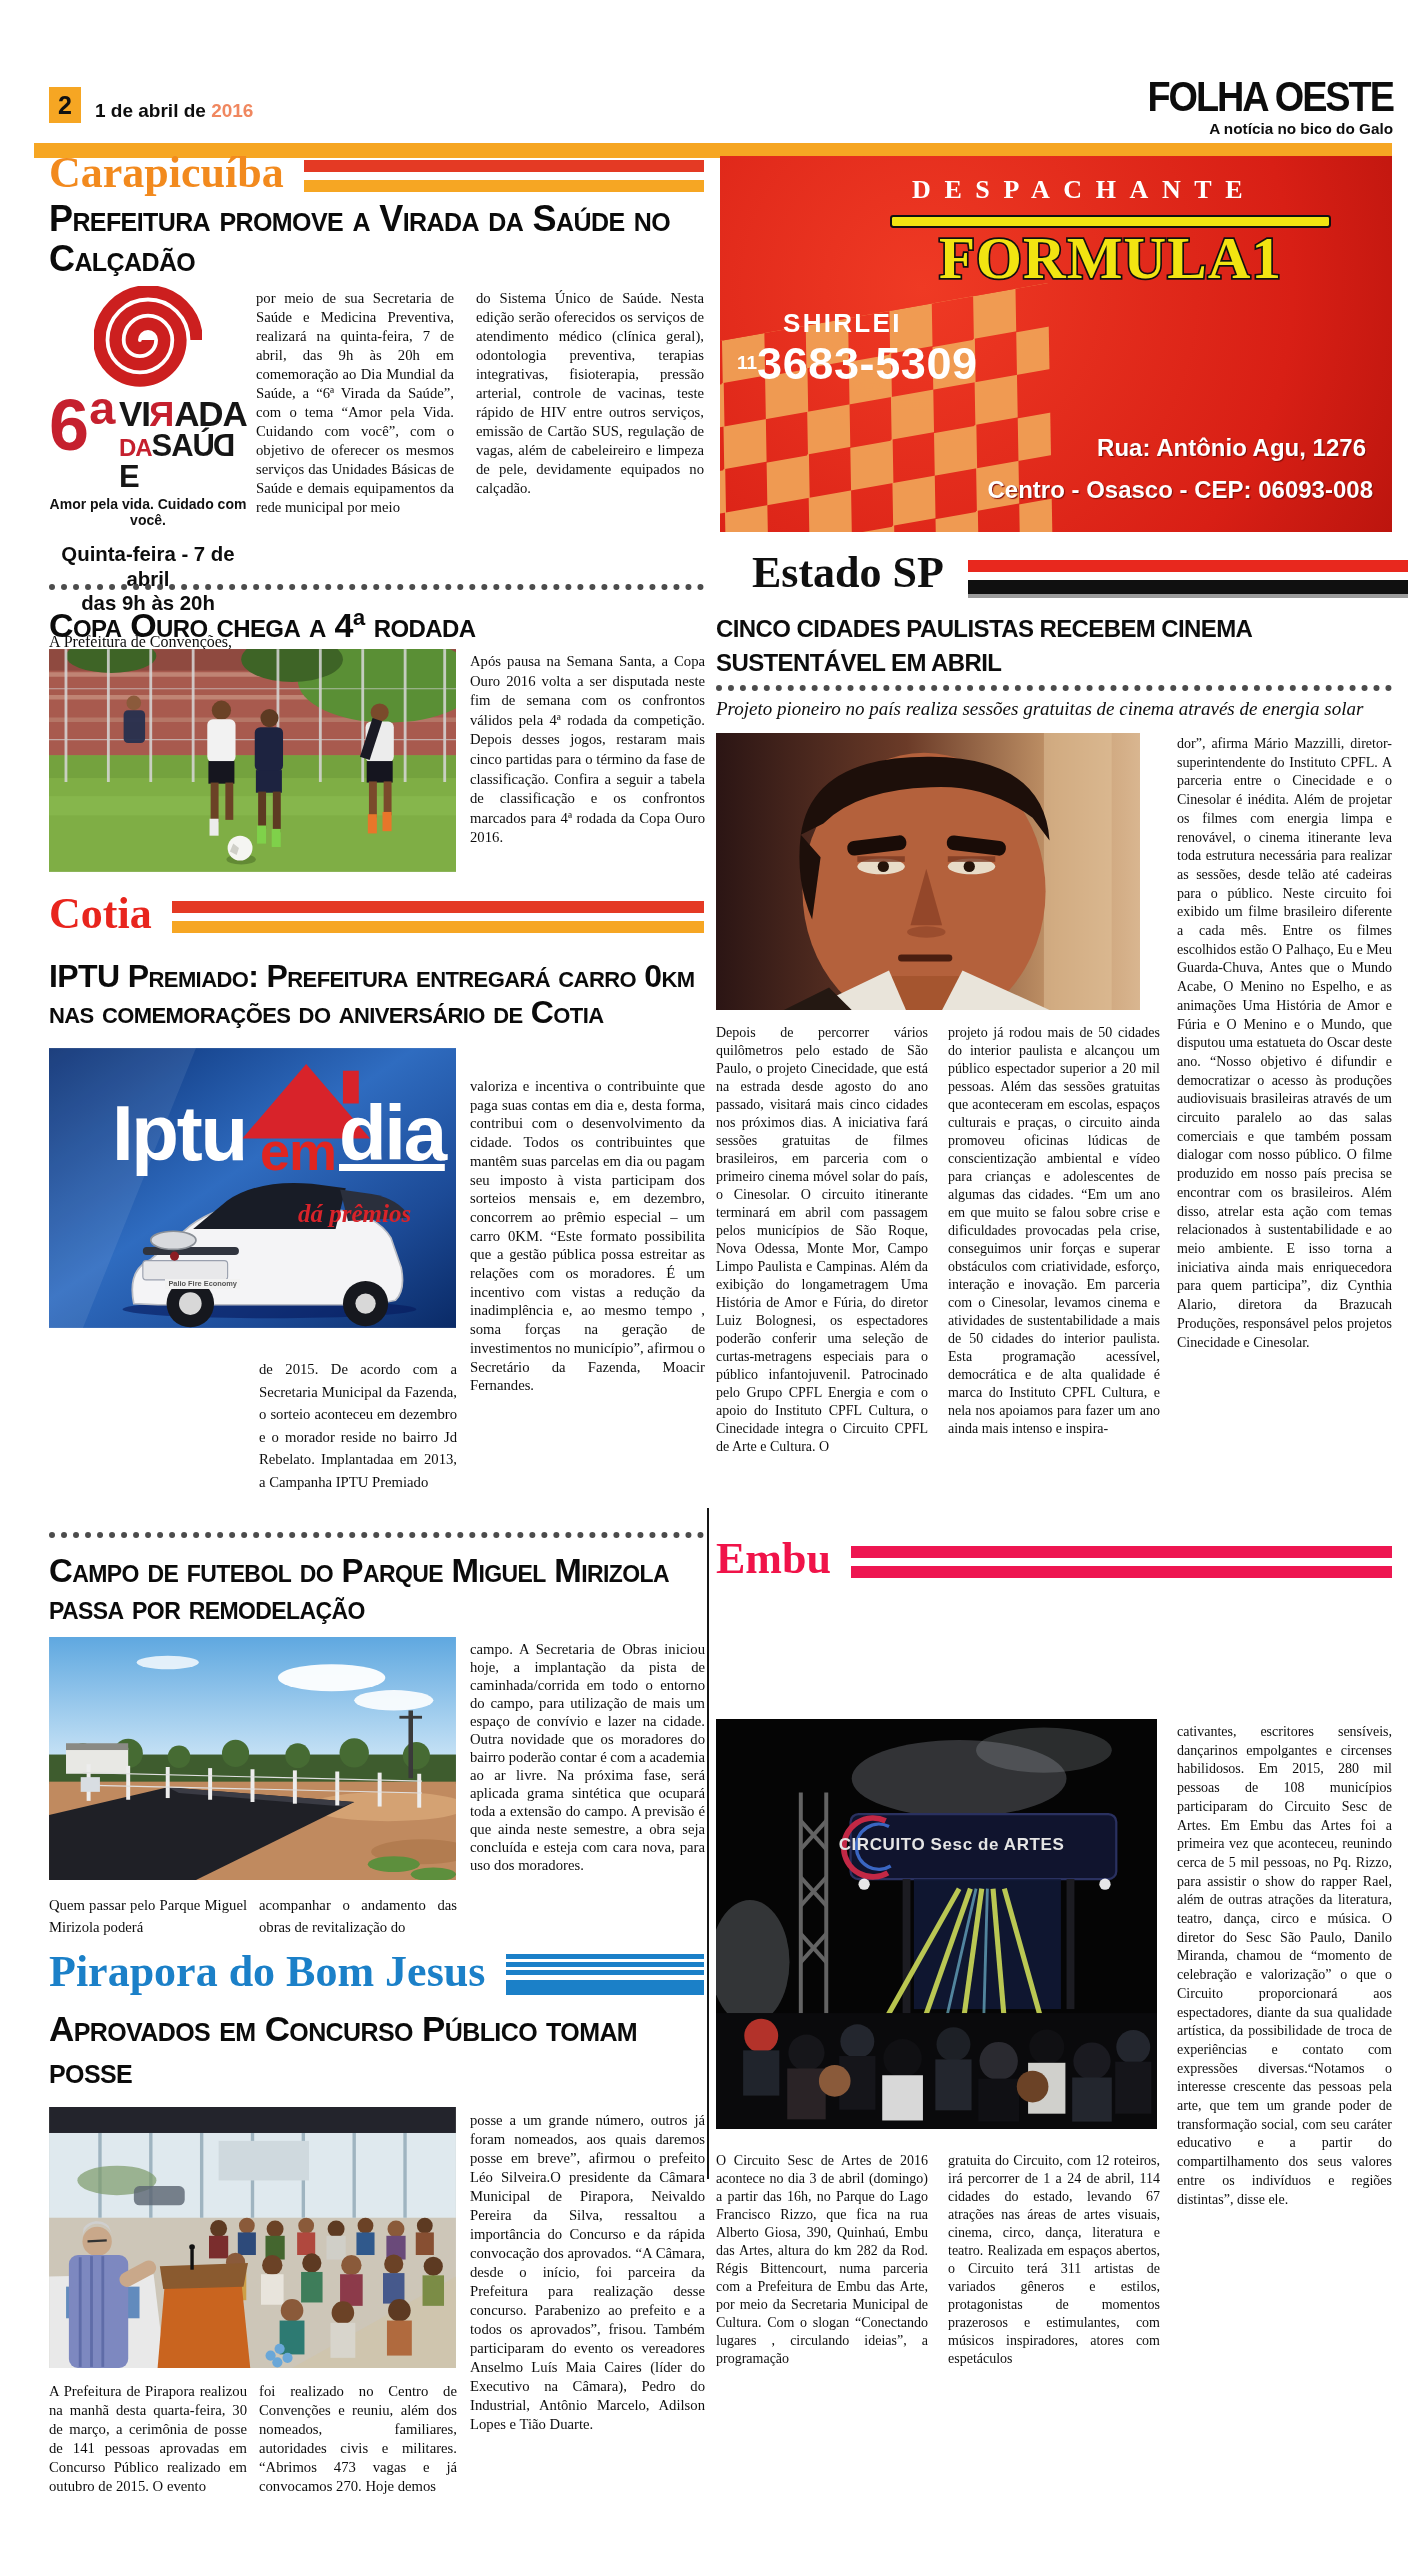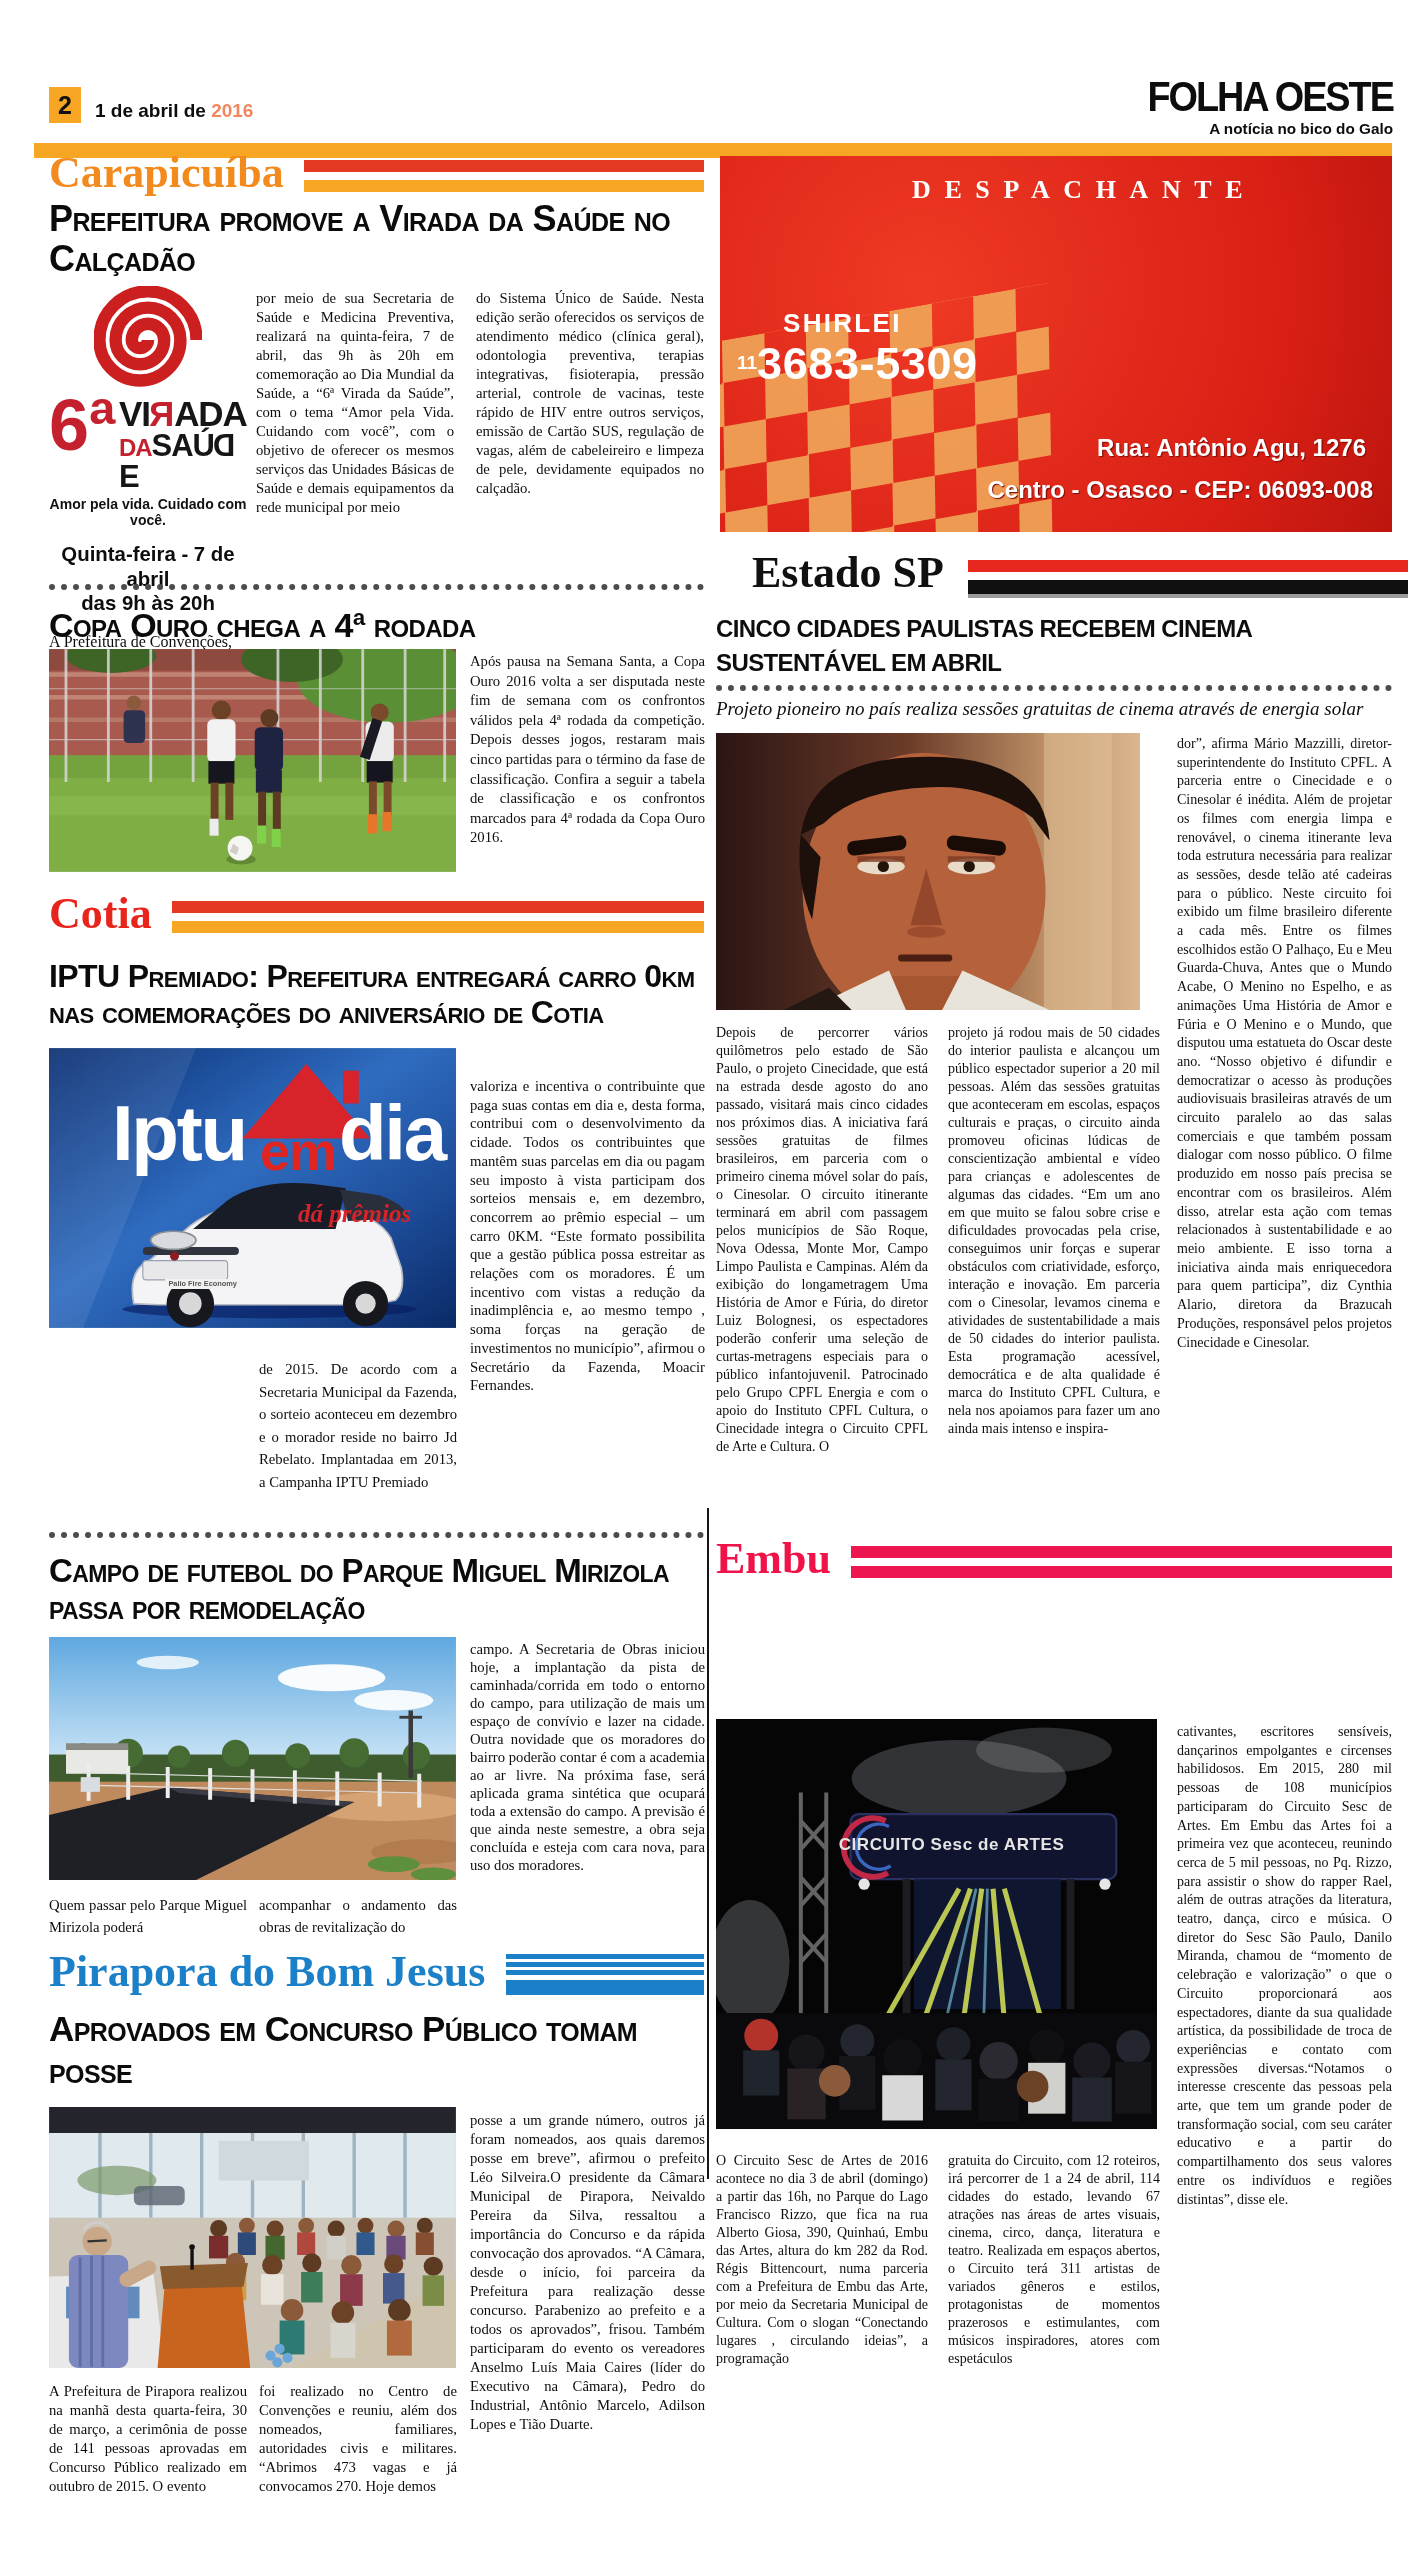--- a/index.html
+++ b/index.html
@@ -68,21 +68,21 @@
   .adr2{position:absolute;right:19px;top:320px;font-size:24px;font-weight:bold;text-shadow:1.1px 1.1px 1.1px #7e0d08;}
   
   .imgframe{overflow:hidden;background:#ddd;}
   .imgframe svg{display:block;}
   .bannertxt{position:absolute;left:50%;top:116px;transform:translateX(-50%);
              font-family:"Liberation Sans",sans-serif;font-weight:bold;font-size:17px;
              color:#e5e5e5;white-space:nowrap;letter-spacing:0.6px;margin-left:15px;}
   .iptuword{position:absolute;font-family:"Liberation Sans",sans-serif;font-weight:900;color:#fff;}
   .iptuw1{left:63px;top:40px;font-size:78px;letter-spacing:-2.3px;}
   .iptuw2{left:211px;top:72px;font-size:54px;color:#E02520;letter-spacing:-1.1px;}
-  .iptuw3{left:290px;top:40px;font-size:78px;letter-spacing:-2.3px;}
+  .iptuw3{left:290px;top:40px;font-size:78px;letter-spacing:-2.3px;text-decoration:underline;}
   .iptusub{left:249px;top:152px;font-family:"Liberation Serif",serif;font-style:italic;
            font-weight:bold;font-size:25px;color:#D8232A;position:absolute;}
   .plate{position:absolute;left:116px;top:231px;font-family:"Liberation Sans",sans-serif;
          font-size:7.4px;font-weight:bold;color:#555;background:#f2f2f2;padding:1.1px 3.4px;line-height:1.1;}
 </style>
 </head>
 <body>
 
 <div class="page">
 
@@ -394,20 +394,24 @@
         </g>
     </svg>
   </div>
   <div class="abs bodytxt" style="left:470px;top:2111px;width:235px;height:390px;">posse a um grande número, outros já foram nomeados, aos quais daremos posse em breve”, afirmou o prefeito Léo Silveira.O presidente da Câmara Municipal de Pirapora, Neivaldo Pereira da Silva, ressaltou a importância do Concurso e da rápida convocação dos aprovados. “A Câmara, desde o início, foi parceira da Prefeitura para realização desse concurso. Parabenizo ao prefeito e a todos os aprovados”, frisou. Também participaram do evento os vereadores Anselmo Luís Maia Caires (líder do Executivo na Câmara), Pedro do Industrial, Antônio Marcelo, Adilson Lopes e Tião Duarte.</div>
   <div class="abs bodytxt" style="left:49px;top:2382px;width:198px;height:122px;">A Prefeitura de Pirapora realizou na manhã desta quarta-feira, 30 de março, a cerimônia de posse de 141 pessoas aprovadas em Concurso Público realizado em outubro de 2015. O evento</div>
   <div class="abs bodytxt" style="left:259px;top:2382px;width:198px;height:122px;">foi realizado no Centro de Convenções e reuniu, além dos nomeados, familiares, autoridades civis e militares. “Abrimos 473 vagas e já convocamos 270. Hoje demos</div>
 
   <div class="abs ad">
     <div class="checker"></div>
     <div class="desp">DESPACHANTE</div>
+    <div class="f1wrap">
+      <div class="f1bar"></div>
+      <div class="f1txt">FORMULA1</div>
+    </div>
     <div class="shirlei">SHIRLEI</div>
     <div class="phone">
       <span class="ddd">11</span><span class="num">3683-5309</span>
     </div>
     <div class="adr1">Rua: Antônio Agu, 1276</div>
     <div class="adr2">Centro - Osasco - CEP: 06093-008</div>
   </div>
 
   <div class="abs labelrow" style="left:752px;top:552px;width:676px;">
     <div class="seclabel" style="color:#101010;">Estado SP</div>

